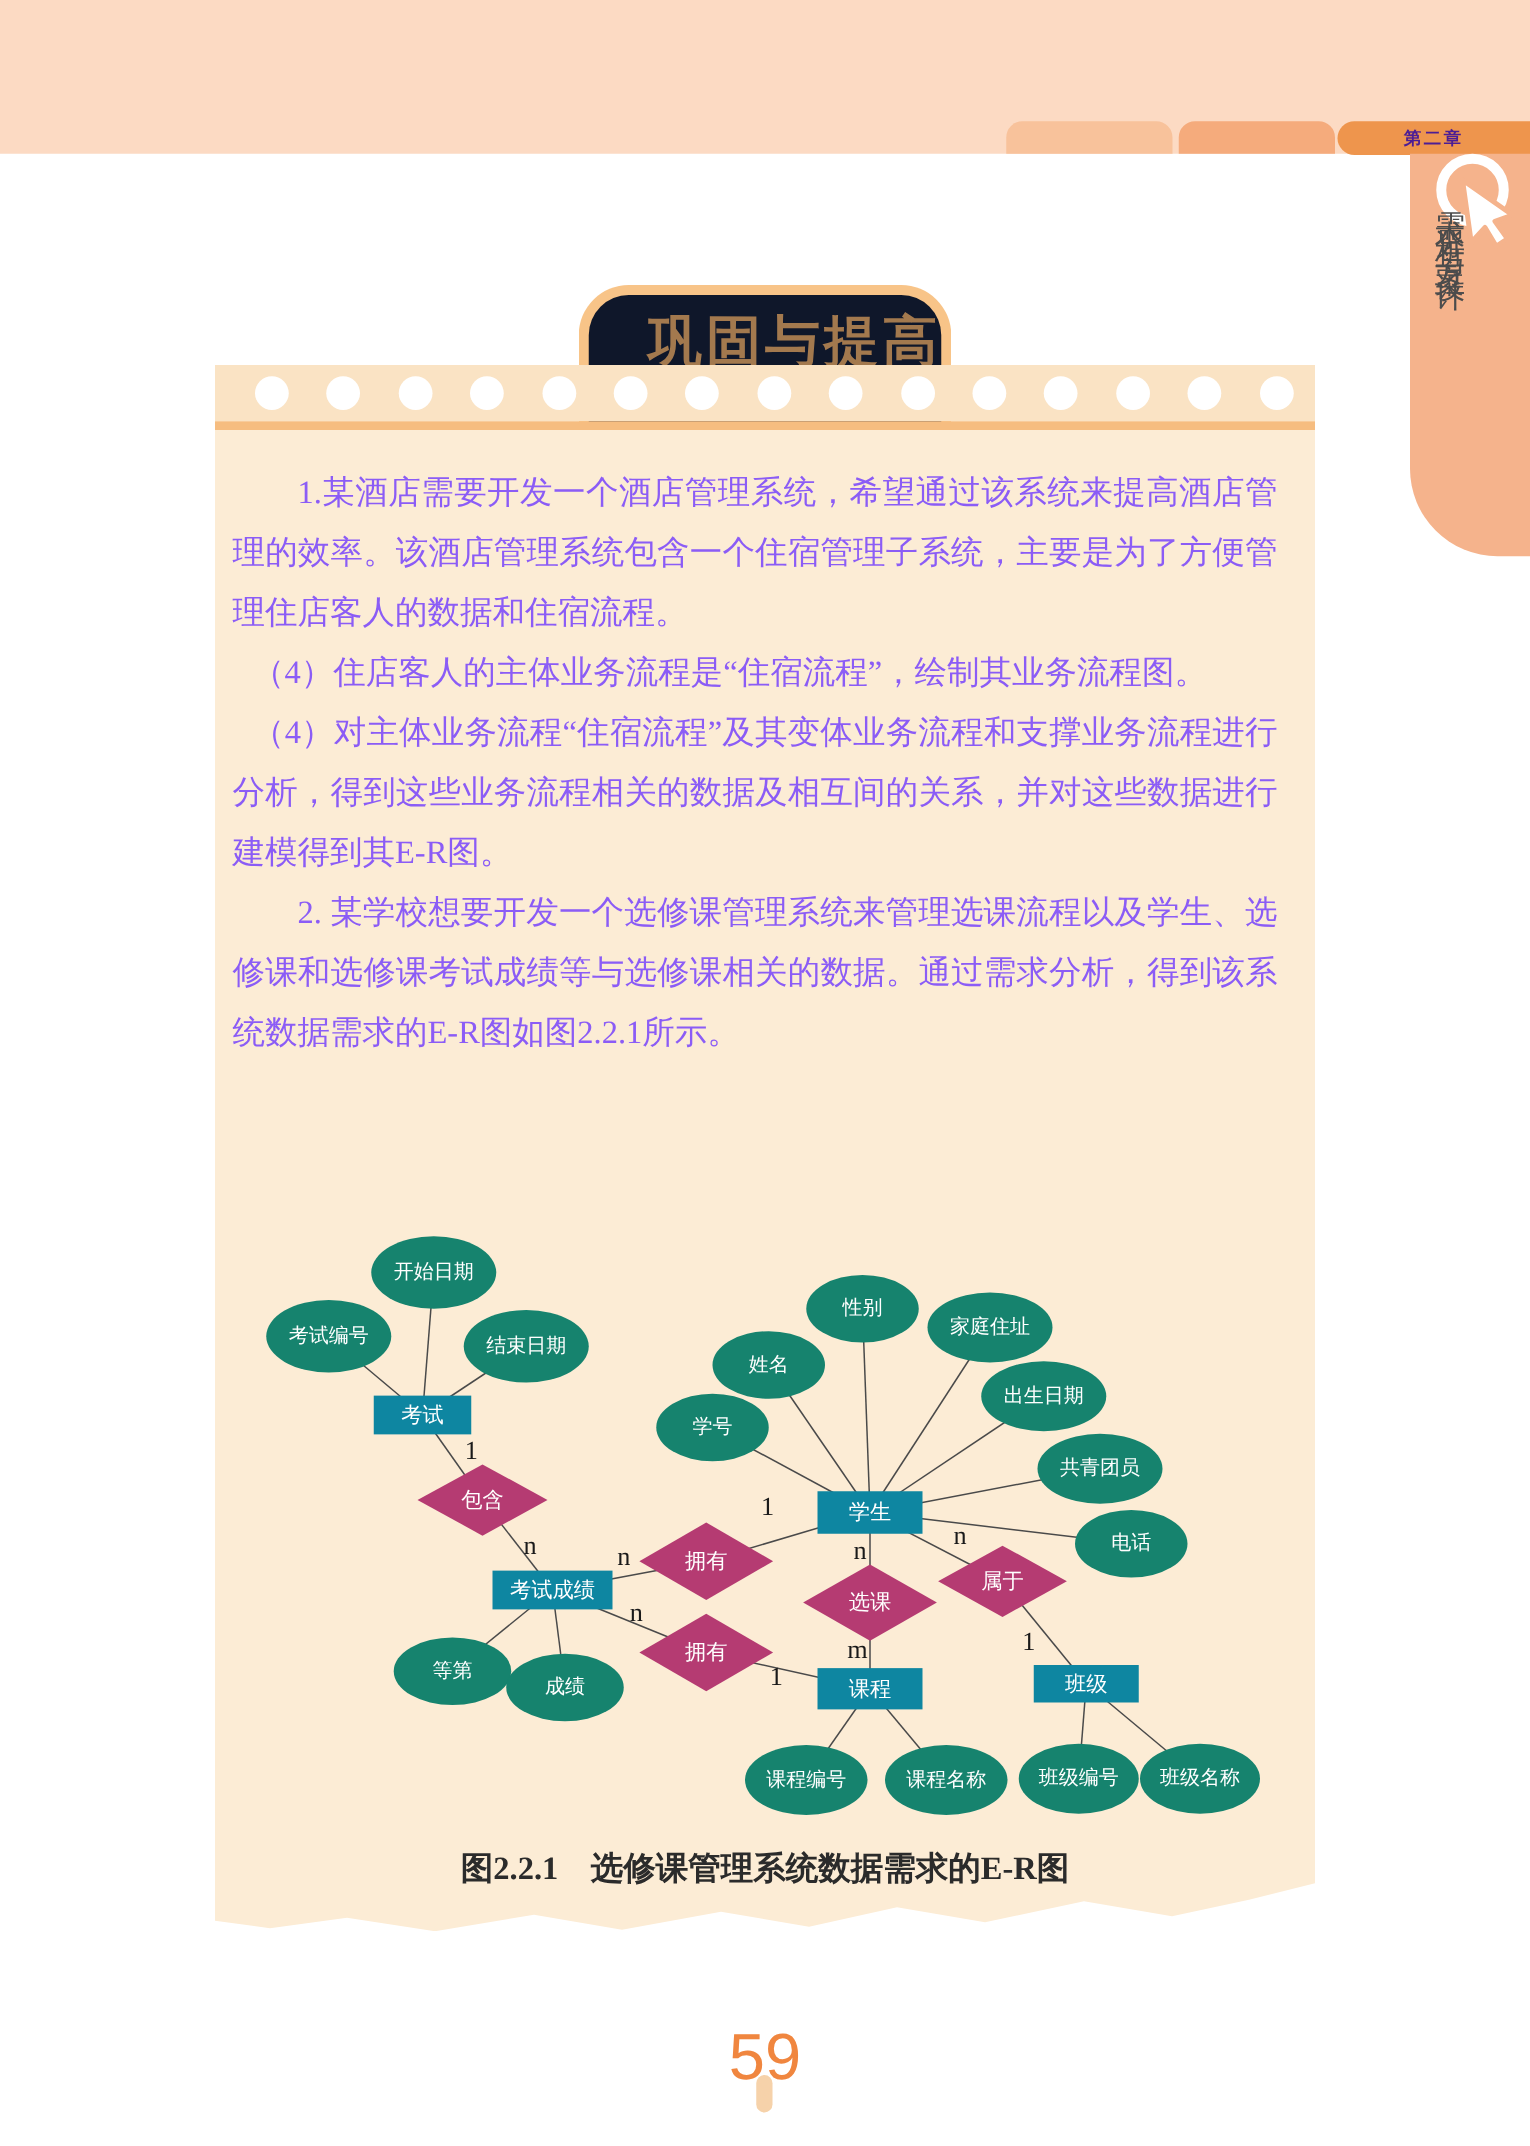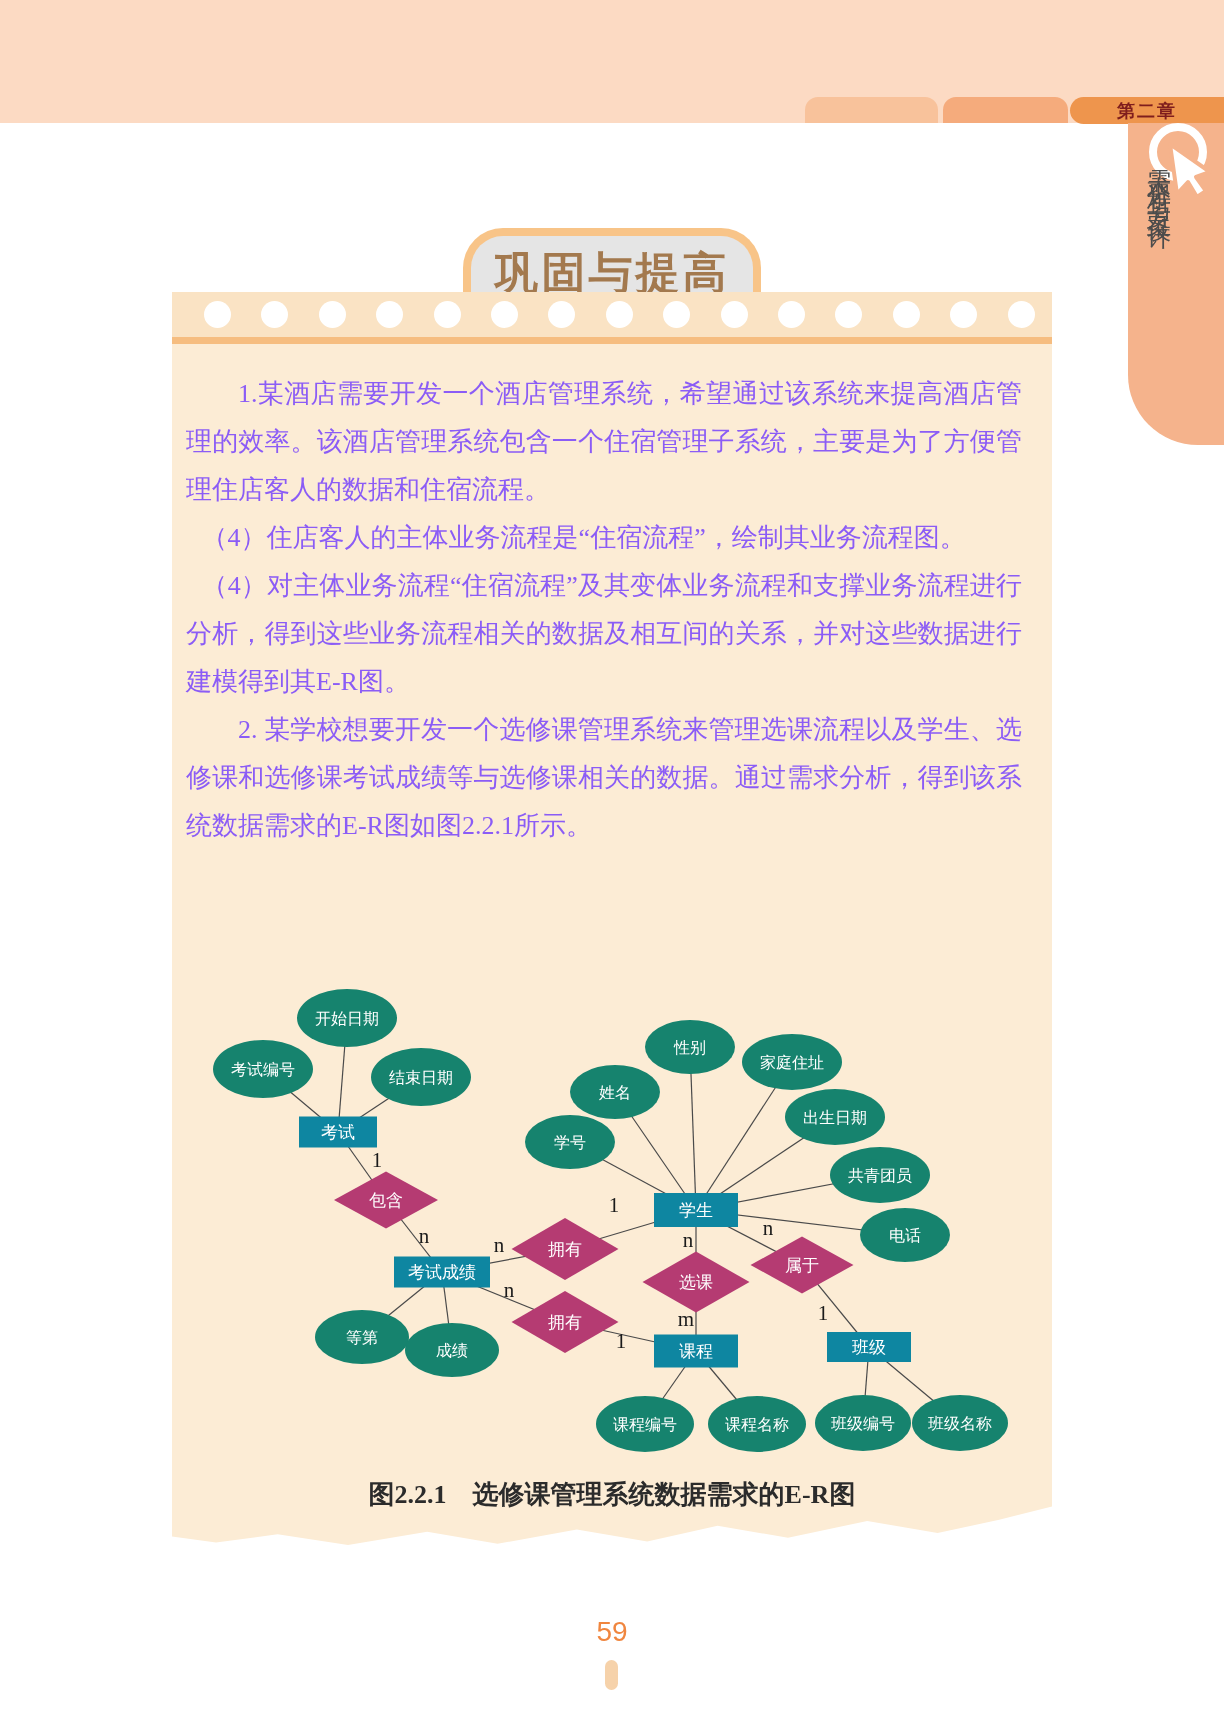--- a/index.html
+++ b/index.html
@@ -6,33 +6,33 @@
   .page{position:relative;width:1224px;height:1717px;background:#ffffff;overflow:hidden;
         font-family:"Liberation Sans",sans-serif;}
 
   
   .topband{position:absolute;left:0;top:0;width:1224px;height:123px;background:#fcdac3;}
   .tab{position:absolute;top:97px;height:26px;border-radius:13px 13px 0 0;}
   .tab1{left:805px;width:133px;background:#f8c29b;}
   .tab2{left:943px;width:125px;background:#f5ab7c;}
   .chapterbar{position:absolute;left:1070px;top:97px;width:154px;height:27px;background:#ee954d;
               border-radius:14px 0 0 14px;display:flex;align-items:center;justify-content:center;
-              color:#7f1d1d;font-size:18px;font-weight:bold;letter-spacing:2px;}
+              color:#4c1d95;font-size:14px;font-weight:bold;letter-spacing:2px;}
 
   
   .sidebar{position:absolute;left:1128px;top:123px;width:96px;height:322px;background:#f5b38c;
            border-radius:0 0 0 70px;}
   .vtitle{position:absolute;left:1143px;top:150px;writing-mode:vertical-rl;
           font-size:24px;letter-spacing:7px;color:#4c4c4c;}
   .cursoricon{position:absolute;left:1134px;top:112px;}
 
   
-  .banner{position:absolute;left:463px;top:228px;width:282px;height:104px;background:#e5e5e5;
+  .banner{position:absolute;left:463px;top:228px;width:282px;height:104px;background:#0f172a;
           border:8px solid #f8c488;border-bottom:none;border-radius:40px 40px 0 0;
-          display:flex;justify-content:center;z-index:1;}
+          display:flex;justify-content:flex-end;z-index:1;}
   .banner span{margin-top:8px;font-size:44px;font-weight:bold;color:#a3794e;letter-spacing:3px;}
 
   
   .strip{position:absolute;left:172px;top:292px;width:880px;height:45px;background:#fae3c4;z-index:2;}
   .hole{position:absolute;top:9px;width:27px;height:27px;border-radius:50%;background:#fff;}
   .rule{position:absolute;left:172px;top:337px;width:880px;height:7px;background:#f6bd80;z-index:2;}
   .card{position:absolute;left:172px;top:344px;width:880px;height:1201px;background:#fcecd5;
         clip-path:polygon(0 0,100% 0,100% 96.8%,94% 97.9%,87% 99.0%,79% 98.0%,70% 99.4%,
                           62% 98.4%,54% 99.7%,46% 98.7%,37% 99.9%,29% 98.9%,20% 100%,
                           12% 99.1%,5% 99.8%,0 99.3%);}
@@ -48,21 +48,21 @@
   #er-svg{position:absolute;left:0;top:0;z-index:3;pointer-events:none;}
   #er-svg line{stroke:#4a4a4a;stroke-width:1.2;}
   #er-svg text{fill:#ffffff;font-family:"Liberation Sans",sans-serif;}
   #er-svg text.ent{font-size:17px;}
   #er-svg text.attr{font-size:16px;}
   #er-svg text.rel{font-size:17px;}
   #er-svg text.card-label{fill:#1a1a1a;font-family:"Liberation Serif",serif;font-size:21px;}
 
   
   .pagenum{position:absolute;left:0;top:1616px;width:1224px;text-align:center;
-           font-size:28px;color:#f0863f;}
+           font-size:52px;color:#f0863f;}
   .pagebar{position:absolute;left:605px;top:1660px;width:13px;height:30px;border-radius:7px;
            background:#f6d2aa;}
 </style>
 </head>
 <body>
 
 <div class="page">
 
   <div class="topband"></div>
   <div class="tab tab1"></div>

